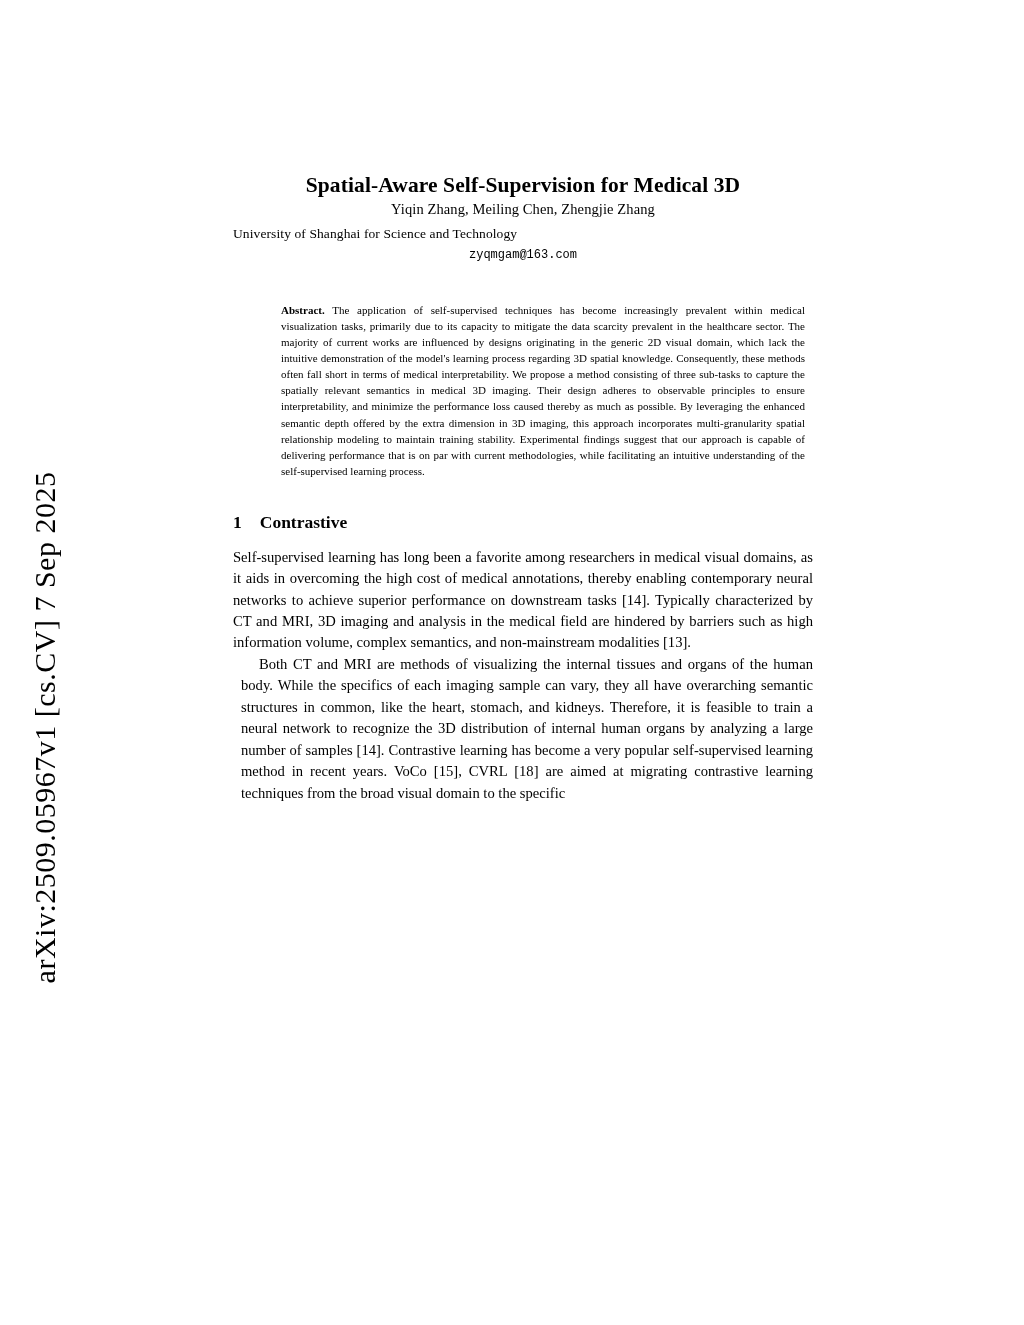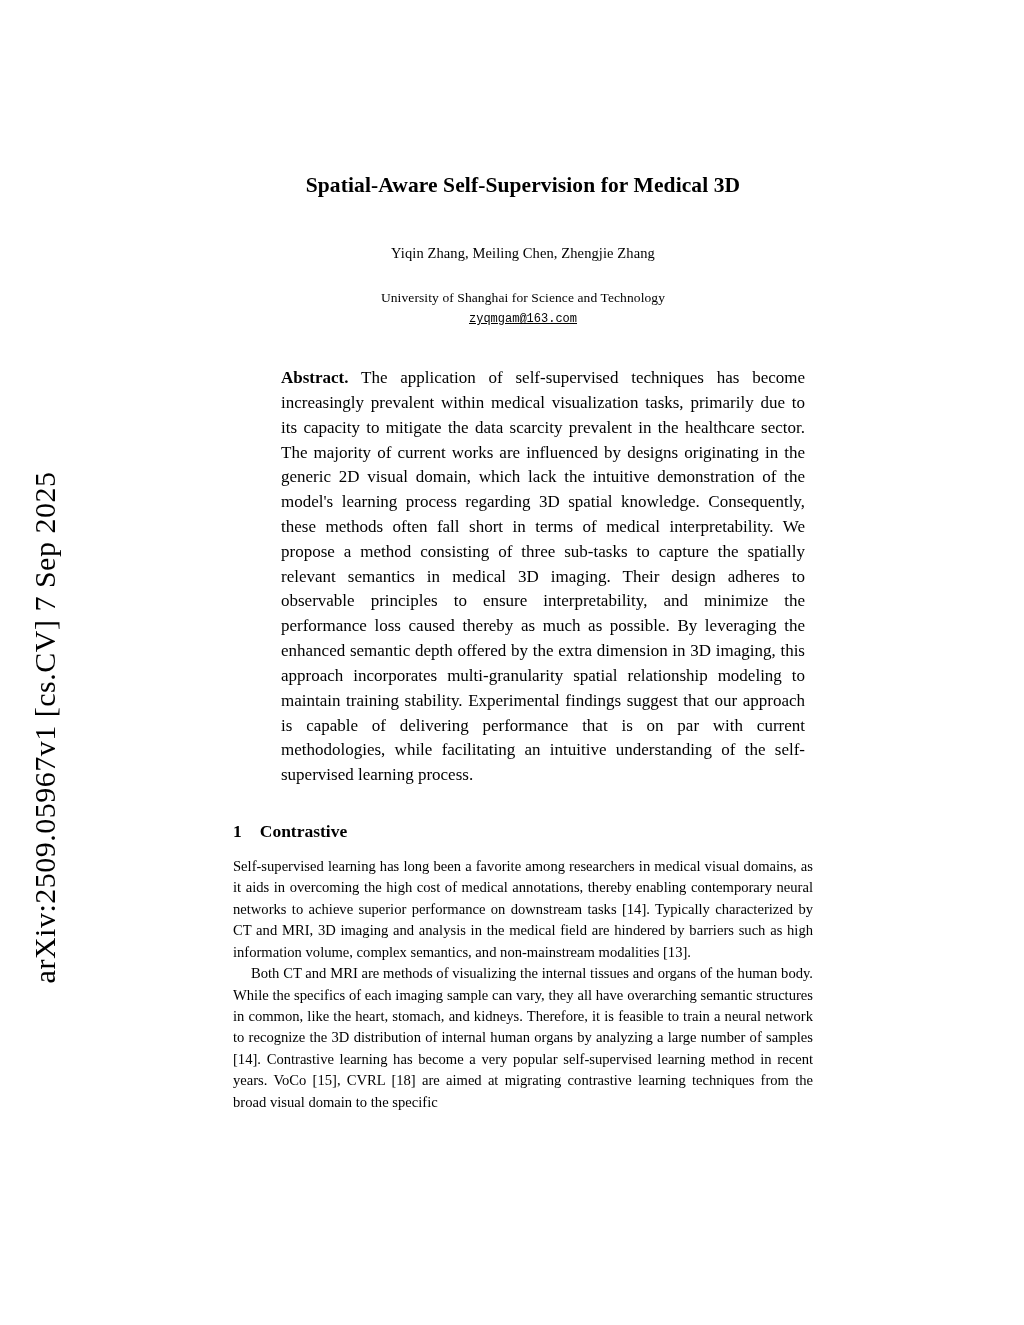--- a/index.html
+++ b/index.html
@@ -51,47 +51,45 @@
     font-size: 21.5px;
     font-weight: bold;
     text-align: center;
     line-height: 1.45;
     letter-spacing: 0.1px;
     margin: 0 0 0 0;
   }
   .title-line { display: block; }
 
   .authors {
-    margin-top: 44px;
     text-align: center;
     font-size: 14.5px;
     letter-spacing: 0.1px;
   }
   .affiliation {
-    margin-top: 28px;
-    text-align: center;
+    margin-top: 8px;
+    text-align: left;
     font-size: 13.5px;
     letter-spacing: 0.1px;
   }
   .email {
     margin-top: 6px;
     text-align: center;
     font-family: "Liberation Mono", monospace;
     font-size: 12px;
-    text-decoration: underline;
   }
 
   .abstract-block {
     margin-top: 40px;
     padding-left: 48px;
     padding-right: 8px;
   }
   .abstract-block p {
     margin: 0;
-    font-size: 17px;
+    font-size: 11px;
     line-height: 1.46;
     text-align: justify;
     text-justify: inter-word;
     hyphens: manual;
   }
   .abstract-head, .keywords-head {
     font-weight: bold;
   }
   .keywords {
     margin-top: 17px !important;
@@ -111,20 +109,21 @@
   .body-text p {
     margin: 0;
     font-size: 14.6px;
     line-height: 1.47;
     text-align: justify;
     text-justify: inter-word;
     font-family: Liberation Serif, serif;
   }
   .body-text p.indent {
     text-indent: 18px;
+    margin-left: 8px;
   }
 </style>
 </head>
 <body>
 
 <div class="page">
 
   <div class="arxiv-stamp">
     <span>arXiv:2509.05967v1  [cs.CV]  7 Sep 2025</span>
   </div>

